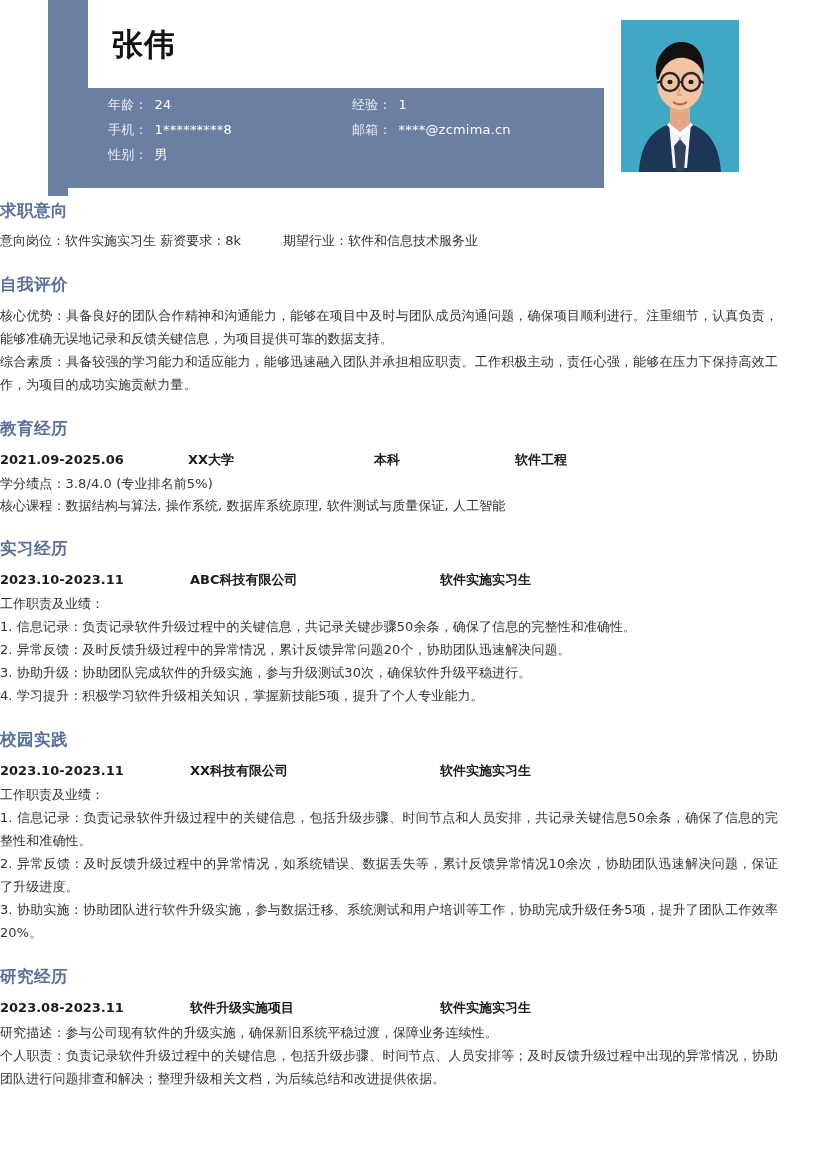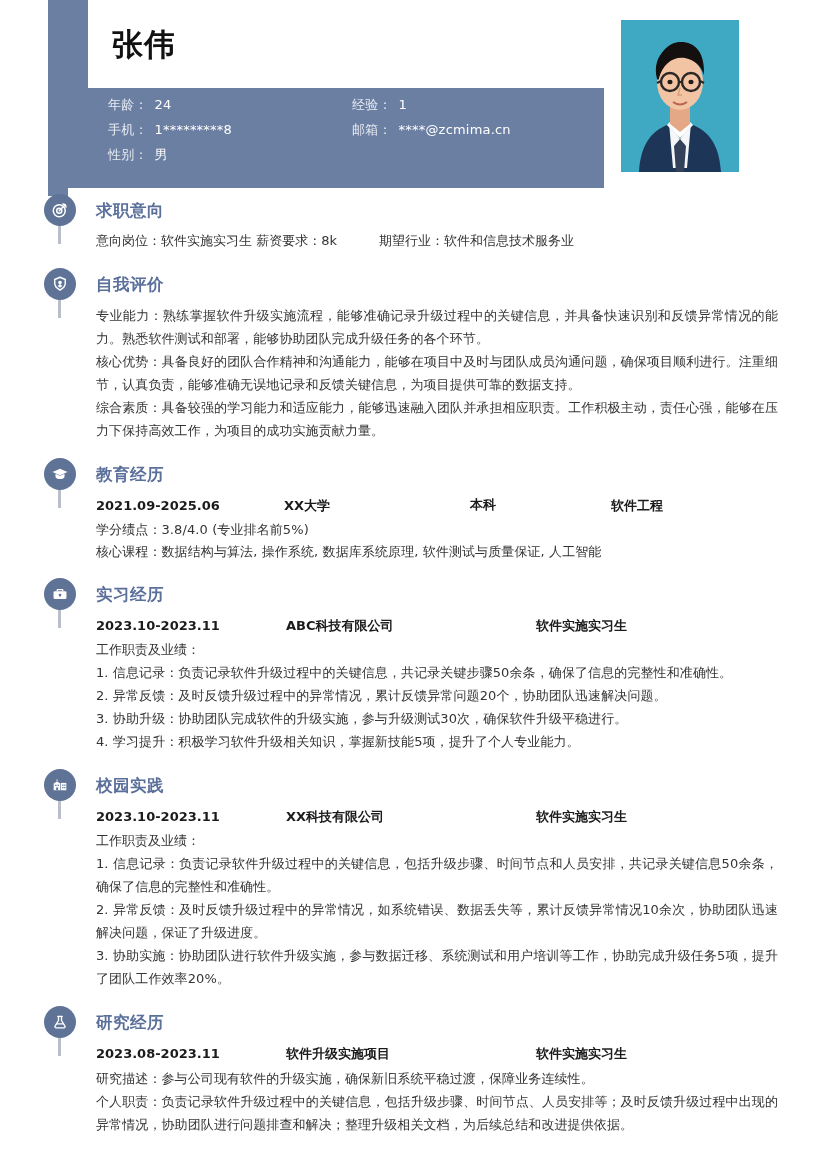--- a/index.html
+++ b/index.html
@@ -94,21 +94,20 @@
     display: block;
   }
 
   
   .content {
     position: relative;
     padding: 0 0 10px 0;
   }
   .section {
     position: relative;
-    padding-left: 96px;
     padding-right: 42px;
     min-height: 10px;
   }
   .sec-head {
     position: relative;
     height: 38px;
     display: flex;
     align-items: center;
   }
   .sec-icon {
@@ -172,21 +171,21 @@
   .entry-row {
     display: flex;
     font-size: 13px;
     font-weight: bold;
     color: #1b1b1b;
     line-height: 24px;
     margin-bottom: 1px;
   }
   .entry-date   { width: 190px; flex: none; }
   .entry-org    { width: 250px; flex: none; }
-  .entry-extra  { width: 140px; flex: none; font-family: Liberation Mono, monospace; }
+  .entry-extra  { width: 140px; flex: none; }
   .entry-role   { flex: 1; text-align: left; }
 
   .entry-row.edu .entry-date  { width: 188px; }
   .entry-row.edu .entry-org   { width: 186px; }
   .entry-row.edu .entry-extra { width: 141px; }
 
   .sub-label {
     font-size: 13px;
     line-height: 22px;
     color: #343434;
@@ -284,21 +283,20 @@
           <path d="M12 3 L19 6 V11 C19 15 16 18 12 20 C8 18 5 15 5 11 V6 Z" stroke-linejoin="round"></path>
           <circle cx="12" cy="10" r="2.4" fill="#ffffff" stroke="none"></circle>
           <path d="M12 12.6 V16" stroke-linecap="round"></path>
           <path d="M10 14.6 H14" stroke-linecap="round"></path>
         </svg>
       </div>
       <div class="sec-rail"></div>
       <div class="sec-title">自我评价</div>
     </div>
     <div class="sec-body">
-      <div class="para">专业能力：熟练掌握软件升级实施流程，能够准确记录升级过程中的关键信息，并具备快速识别和反馈异常情况的能力。熟悉软件测试和部署，能够协助团队完成升级任务的各个环节。</div>
       <div class="para">核心优势：具备良好的团队合作精神和沟通能力，能够在项目中及时与团队成员沟通问题，确保项目顺利进行。注重细节，认真负责，能够准确无误地记录和反馈关键信息，为项目提供可靠的数据支持。</div>
       <div class="para">综合素质：具备较强的学习能力和适应能力，能够迅速融入团队并承担相应职责。工作积极主动，责任心强，能够在压力下保持高效工作，为项目的成功实施贡献力量。</div>
     </div>
   </div>
 
   <div class="section">
     <div class="sec-head">
       <div class="sec-icon">
         <svg width="18" height="18" viewBox="0 0 24 24" fill="#ffffff">
           <path d="M12 5 L22 9.3 L12 13.6 L2 9.3 Z"></path>

